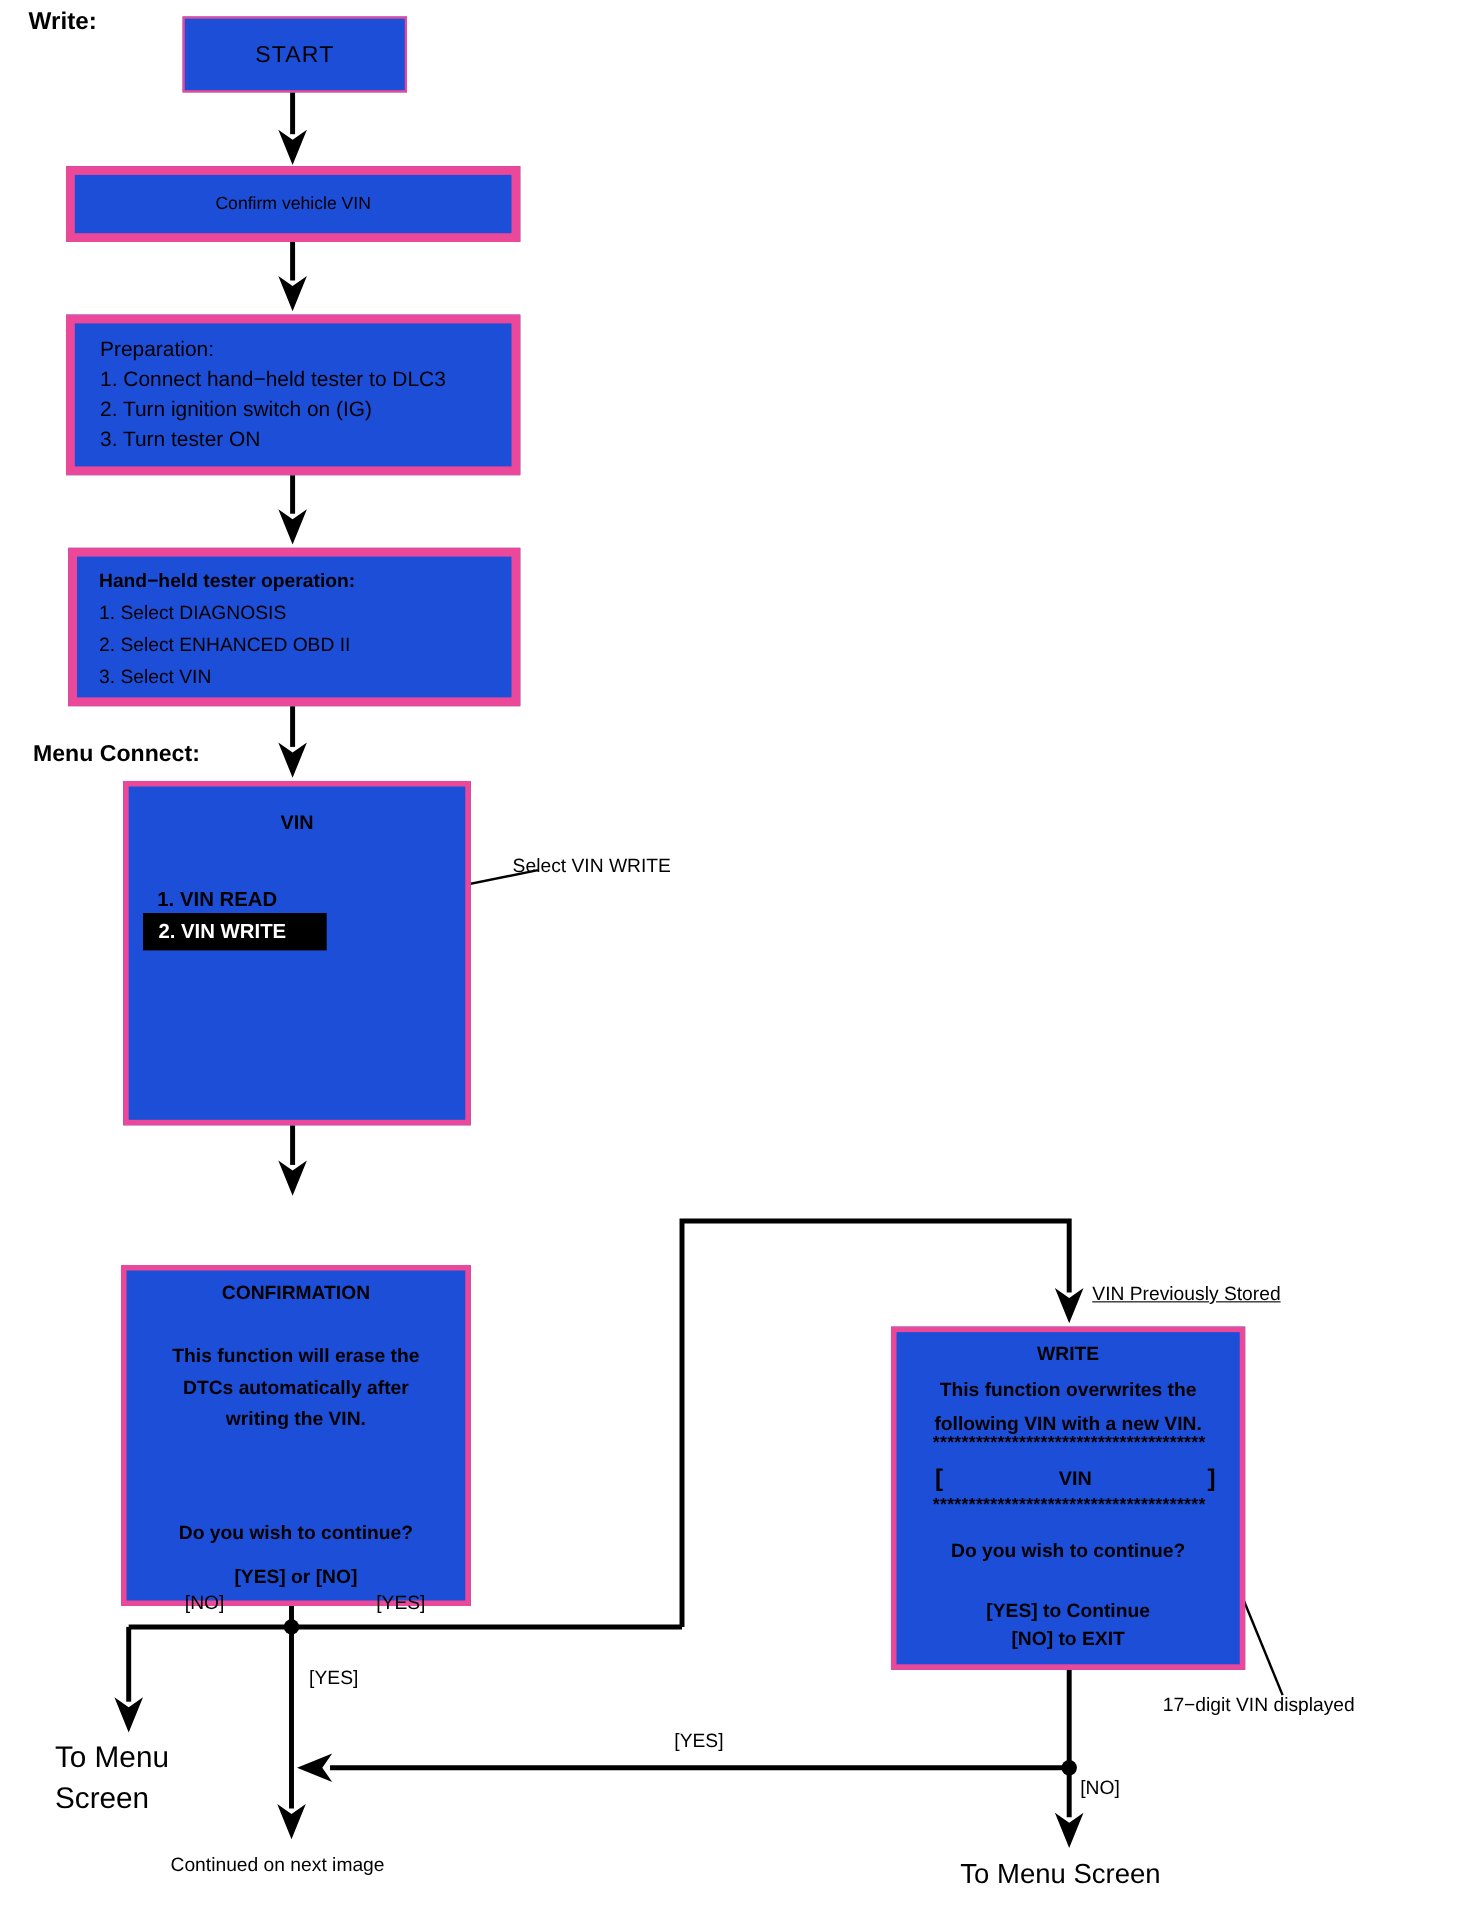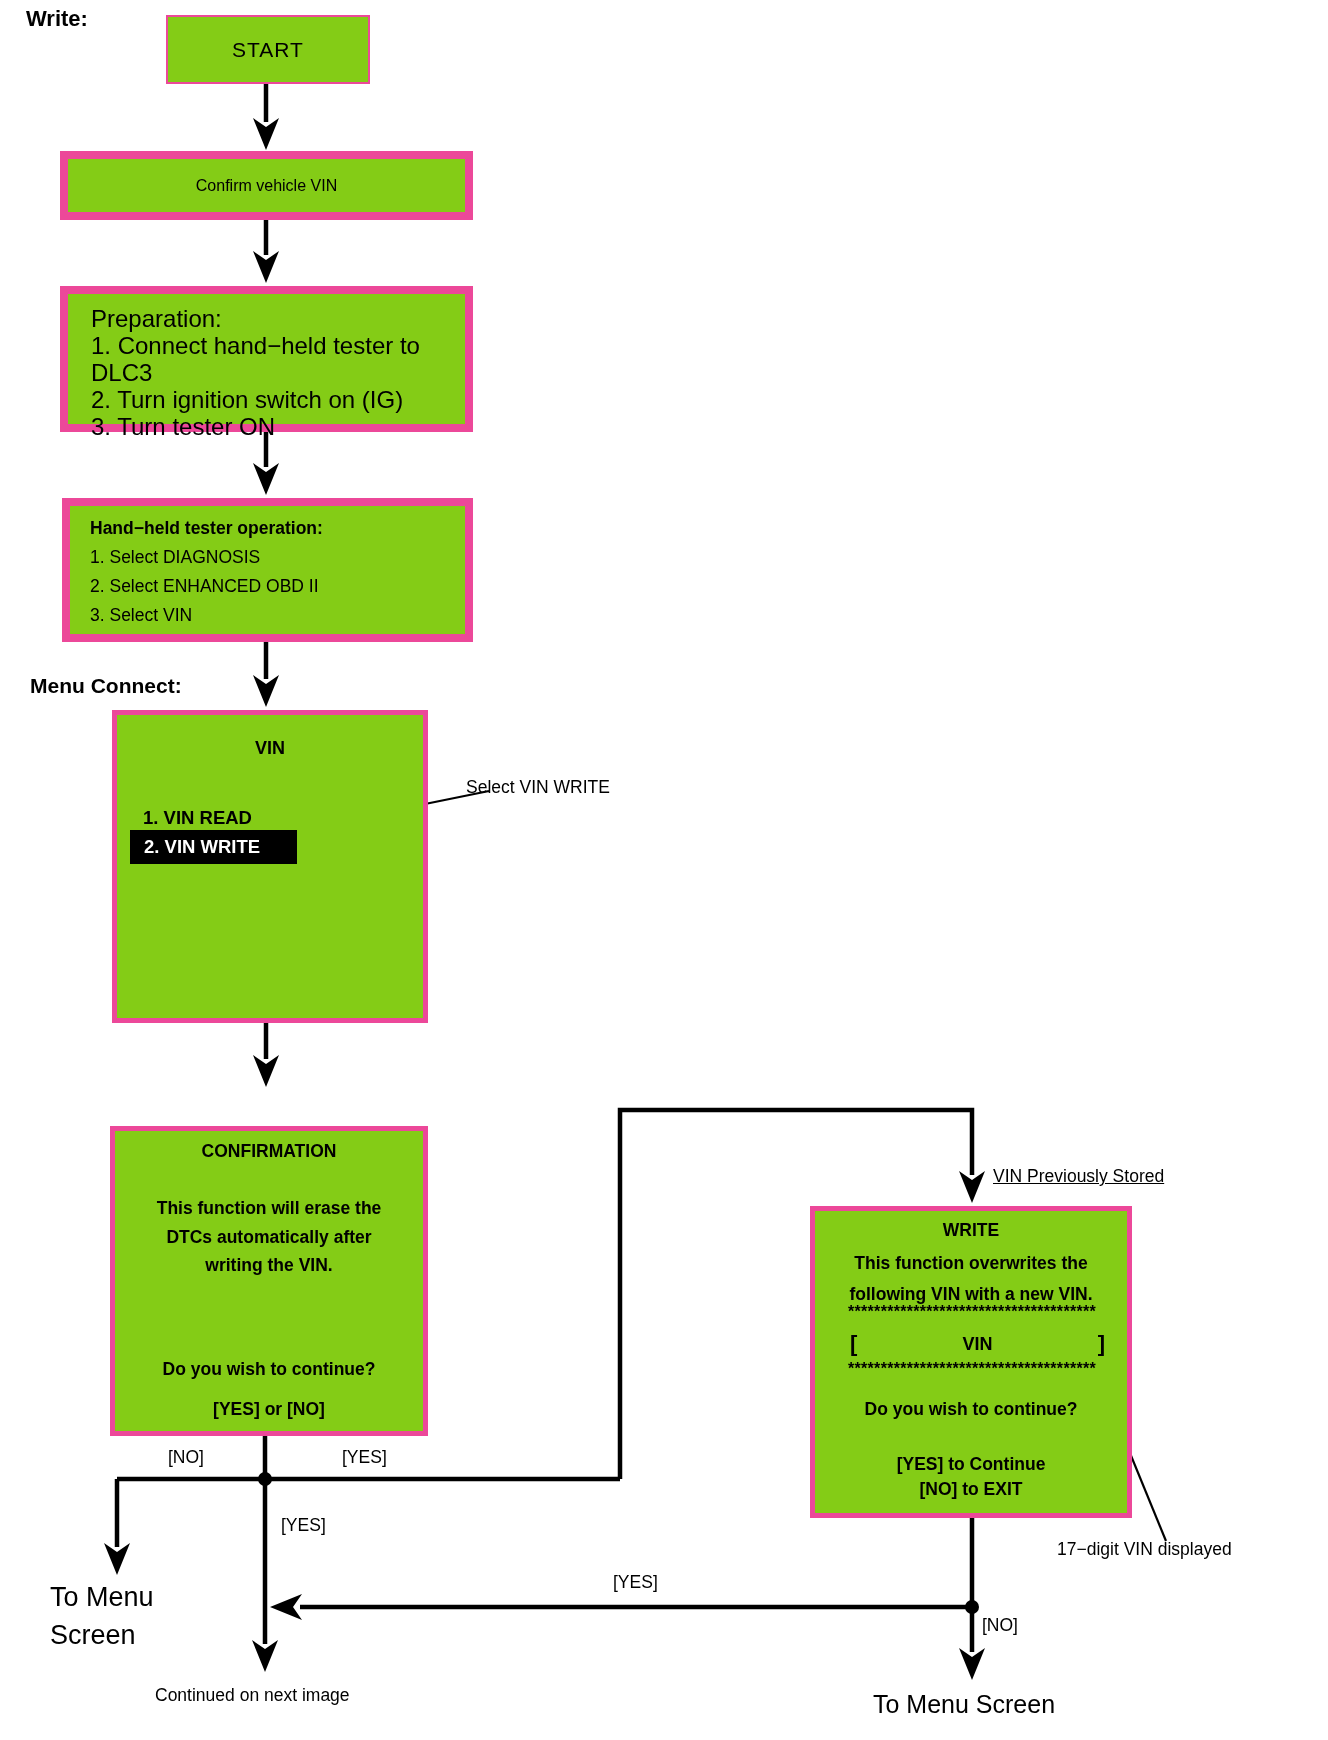--- a/index.html
+++ b/index.html
@@ -3,21 +3,21 @@
 <meta charset="utf-8">
 <style>
   html,body{margin:0;padding:0;background:#fff;}
   .canvas{
     position:relative;width:1328px;height:1740px;background:#fff;
     font-family:"Liberation Sans", sans-serif;color:#000;overflow:hidden;
   }
   .abs{position:absolute;}
   .lbl{position:absolute;white-space:nowrap;font-size:17.5px;}
   .bold{font-weight:bold;}
-  .box{position:absolute;box-sizing:border-box;background:#84cc16;border:8px solid #ec4899;}
+  .box{position:absolute;box-sizing:border-box;background:#1d4ed8;border:8px solid #ec4899;}
   .thick{border-width:5px;}
   .flexc{display:flex;align-items:center;justify-content:center;}
   .ctr{text-align:center;left:0;right:0;}
   #connectors{position:absolute;left:0;top:0;pointer-events:none;}
   .stars{font-weight:bold;font-size:16px;letter-spacing:0.3px;white-space:nowrap;overflow:hidden;}
   .screen-text{font-weight:bold;font-size:17.5px;}
 </style>
 </head>
 <body>
 
@@ -60,21 +60,21 @@
   <div class="lbl bold" style="left:26px;top:6px;font-size:22px;">Write:</div>
 
   <div class="box flexc" style="left:166px;top:15px;width:204px;height:69px;border-width:2px;">
     <span style="font-size:21px;letter-spacing:1px;">START</span>
   </div>
 
   <div class="box flexc" style="left:60px;top:151px;width:413px;height:69px;">
     <span>Confirm vehicle VIN</span>
   </div>
 
-  <div class="box" style="left:60px;top:286px;width:413px;height:146px;padding:11px 0 0 23px;font-size:24px;line-height:27px;">
+  <div class="box" style="left:60px;top:286px;width:413px;height:146px;padding:11px 0 0 23px;font-size:19px;line-height:27px;">
     <div>Preparation:</div>
     <div>1. Connect hand−held tester to DLC3</div>
     <div>2. Turn ignition switch on (IG)</div>
     <div>3. Turn tester ON</div>
   </div>
 
   <div class="box" style="left:62px;top:498px;width:411px;height:144px;padding:8px 0 0 20px;font-size:17.5px;line-height:29px;">
     <div class="bold">Hand−held tester operation:</div>
     <div>1. Select DIAGNOSIS</div>
     <div>2. Select ENHANCED OBD II</div>
@@ -84,21 +84,21 @@
   <div class="lbl bold" style="left:30px;top:674px;font-size:21px;">Menu Connect:</div>
 
   <div class="box thick" style="left:112px;top:710px;width:316px;height:313px;">
     <div class="abs ctr bold" style="top:23px;font-size:18px;">VIN</div>
     <div class="abs bold" style="left:26px;top:92px;font-size:18.5px;white-space:nowrap;">1. VIN READ</div>
     <div class="abs bold" style="left:13px;top:115px;width:167px;height:34px;background:#000;color:#fff;font-size:18.5px;display:flex;align-items:center;padding-left:14px;box-sizing:border-box;white-space:nowrap;">2. VIN WRITE</div>
   </div>
 
   <div class="lbl" style="left:466px;top:777px;">Select VIN WRITE</div>
 
-  <div class="box thick" style="left:110px;top:1126px;width:318px;height:310px;">
+  <div class="box thick" style="left:110px;top:1150px;width:318px;height:310px;">
     <div class="abs ctr screen-text" style="top:10px;">CONFIRMATION</div>
     <div class="abs ctr screen-text" style="top:63px;line-height:28.5px;">
       <div>This function will erase the</div>
       <div>DTCs automatically after</div>
       <div>writing the VIN.</div>
     </div>
     <div class="abs ctr screen-text" style="top:228px;">Do you wish to continue?</div>
     <div class="abs ctr screen-text" style="top:268px;">[YES] or [NO]</div>
   </div>
 

